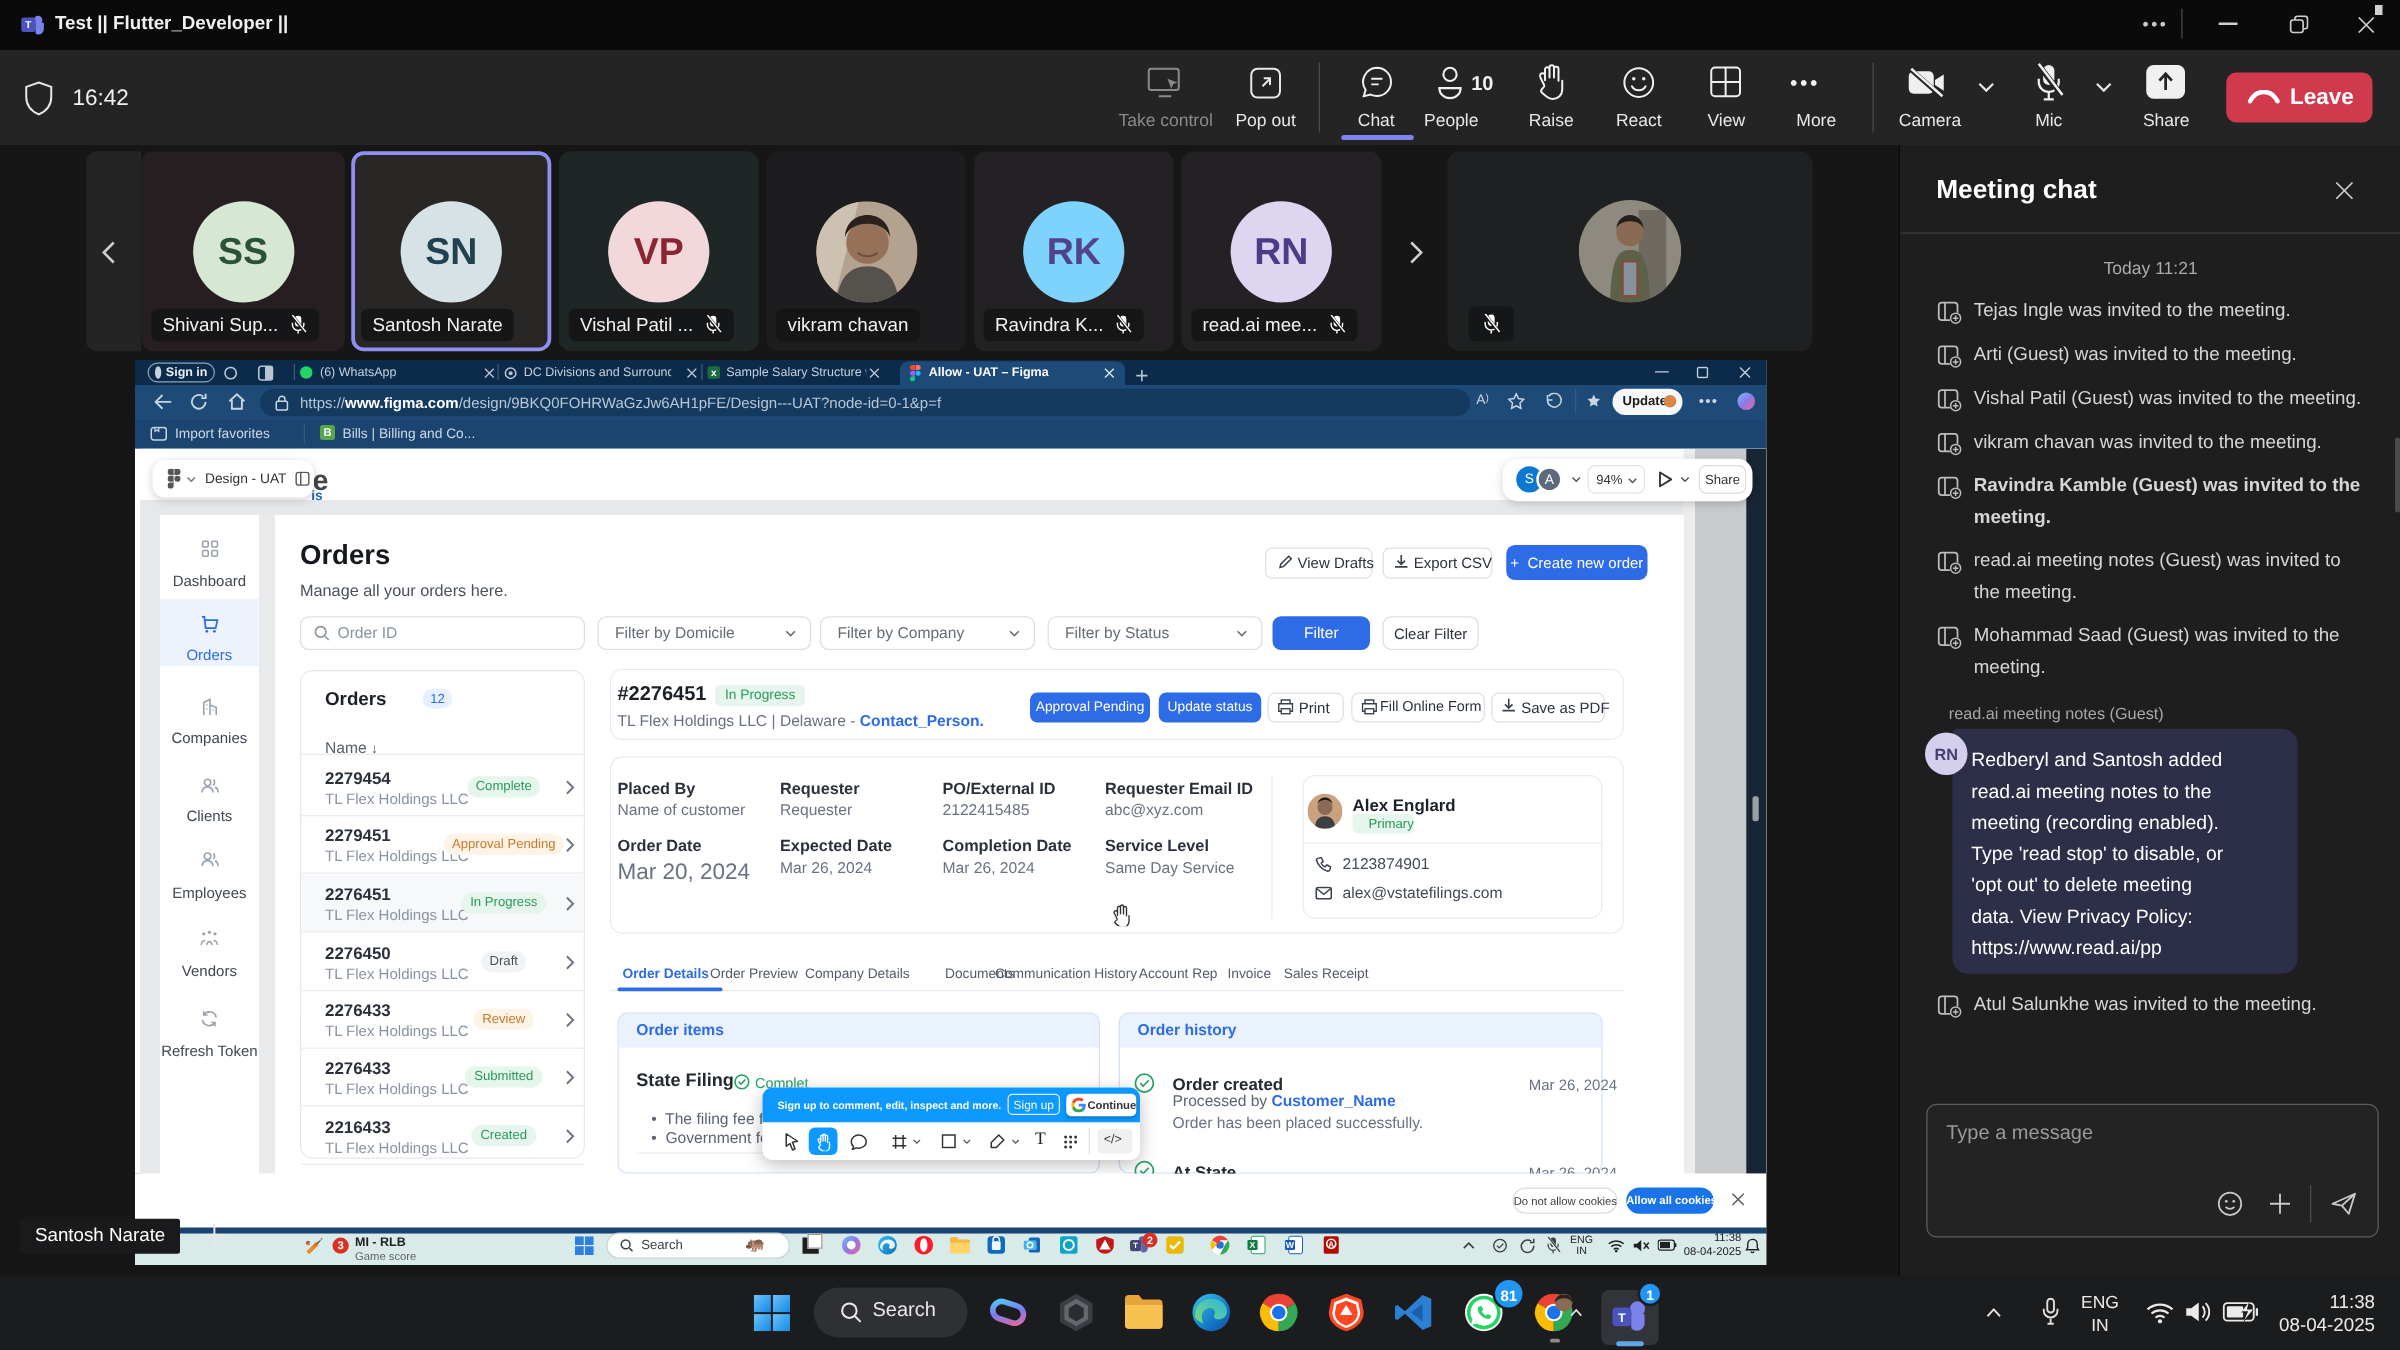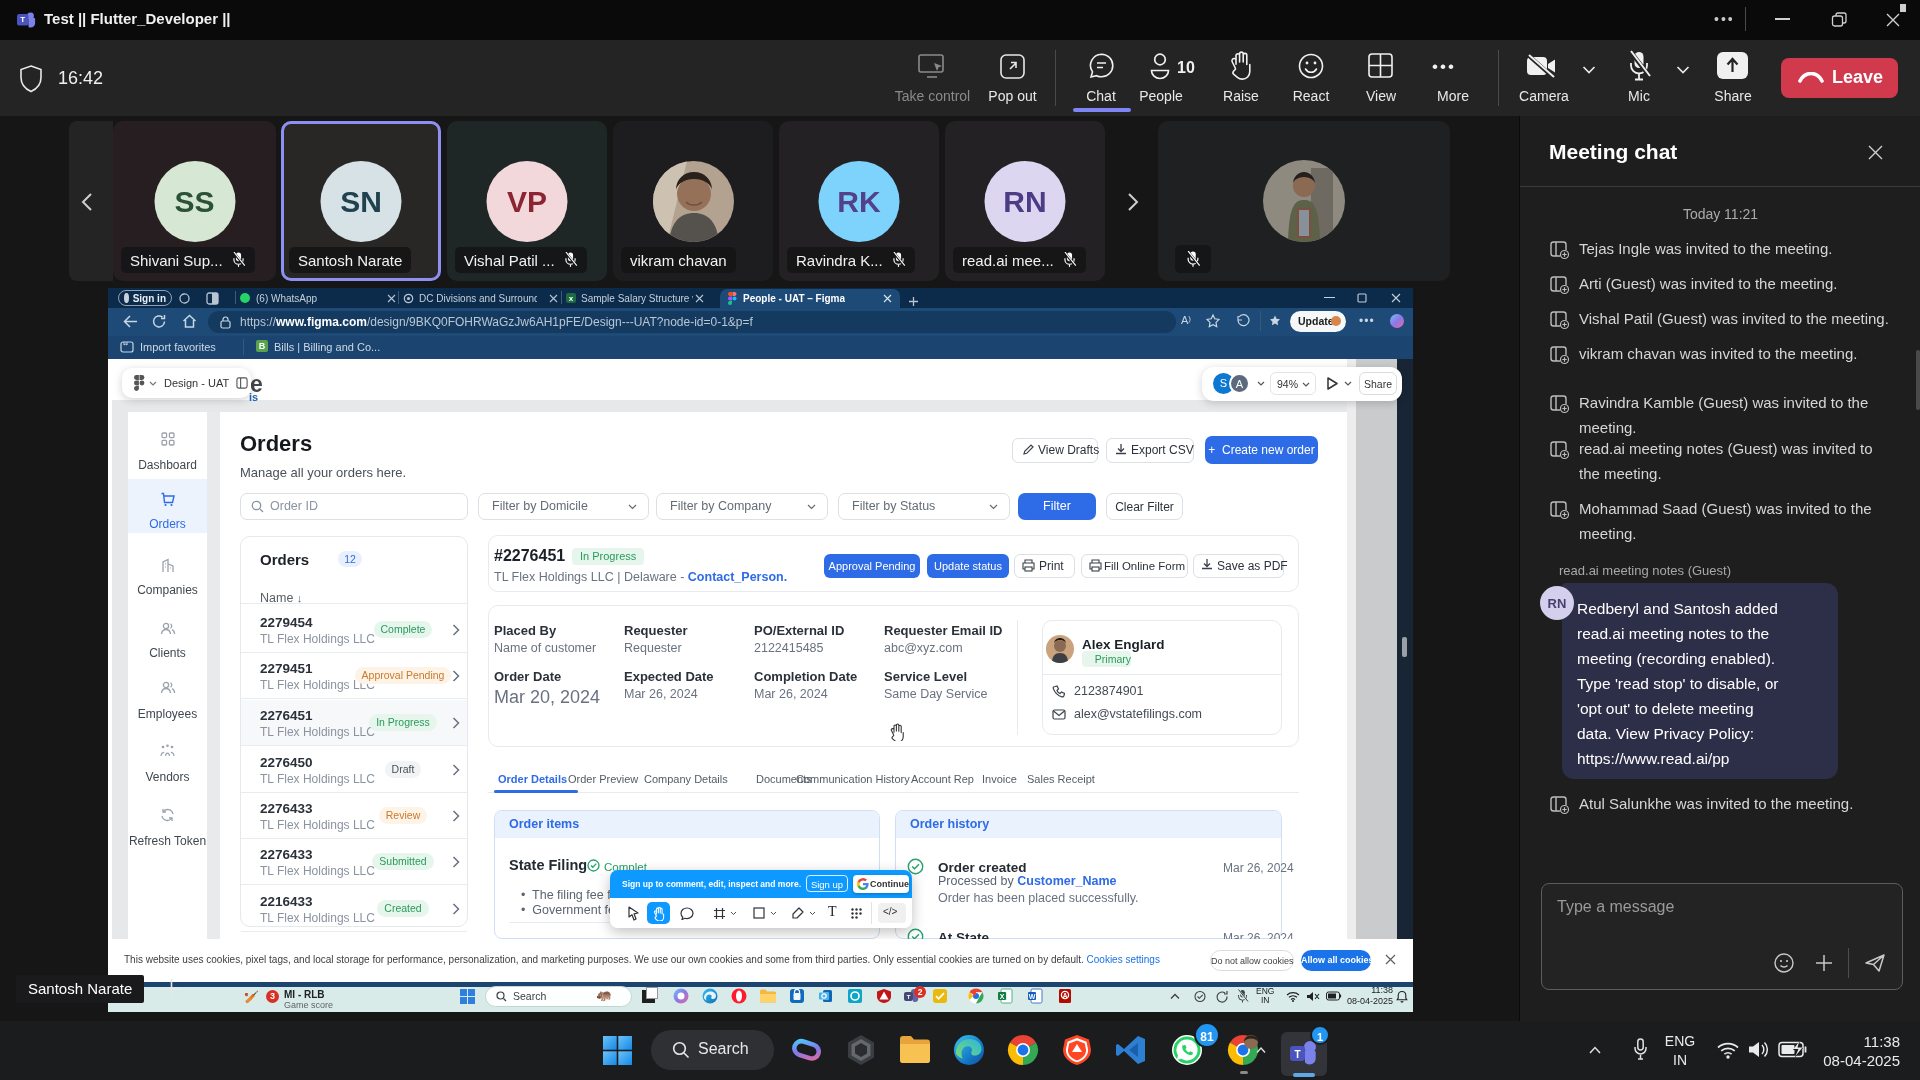--- a/index.html
+++ b/index.html
@@ -302,21 +302,21 @@
       </div>
 
       <div class="abs" style="left:612px;top:1px;width:180px;height:19px;background:#1e4a78;border-radius:7px 7px 0 0;display:flex;align-items:center;padding:0 8px;">
         <svg width="9" height="13" viewBox="0 0 9 13" style="margin-right:6px">
             <path d="M0 2a2 2 0 0 1 2-2h2v4H2a2 2 0 0 1-2-2z" fill="#f24e1e"></path>
             <path d="M4.5 0h2a2 2 0 1 1 0 4h-2z" fill="#ff7262"></path>
             <path d="M0 6.5a2 2 0 0 1 2-2h2v4H2a2 2 0 0 1-2-2z" fill="#a259ff"></path>
             <path d="M4.5 6.5a2 2 0 1 1 2 2 2 2 0 0 1-2-2z" fill="#1abcfe"></path>
             <path d="M0 11a2 2 0 0 1 2-2h2v2a2 2 0 1 1-4 0z" fill="#0acf83"></path>
           </svg>
-        <span style="font-size:10px;color:#fff;font-weight:bold;white-space:nowrap;overflow:hidden;">People - UAT – Figma</span>
+        <span style="font-size:10px;color:#fff;font-weight:bold;white-space:nowrap;overflow:hidden;">Allow - UAT – Figma</span>
         <svg style="margin-left:auto" width="9" height="9" viewBox="0 0 9 9">
             <path d="M1 1l7 7M8 1L1 8" stroke="#dfe8f0" stroke-width="1.1"></path>
           </svg>
       </div>
       <div class="abs" style="left:800px;top:5px;width:11px;height:11px;"><svg width="11" height="11" viewBox="0 0 11 11">
             <path d="M5.5 1v9M1 5.5h9" stroke="#b7c4d1" stroke-width="1.3"></path>
           </svg></div>
       <div class="abs" style="left:1216px;top:9px;width:11px;height:1.2px;background:#c3d0dd;"></div>
       <svg class="abs" style="left:1249px;top:5px" width="10" height="10" viewBox="0 0 10 10">
           <rect x="1" y="1" width="8" height="8" rx="1" fill="none" stroke="#c3d0dd" stroke-width="1.1"></rect>
@@ -757,21 +757,20 @@
               <circle cx="2.5" cy="10.5" r="1.2" fill="#333"></circle>
               <circle cx="6.5" cy="10.5" r="1.2" fill="#333"></circle>
             </svg>
           <div style="position:absolute;left:261px;top:32px;width:1px;height:22px;background:#e3e3e3;"></div>
           <div style="position:absolute;left:268px;top:33px;width:28px;height:20px;background:#f0f0f0;border-radius:4px;"></div>
           <div style="position:absolute;left:273px;top:36px;font-size:10px;color:#333;">&lt;/&gt;</div>
         </div>
       </div>
 
       <div id="cookie" class="abs" style="left:0;top:651px;width:1305px;height:43px;background:#fff;">
-        <div style="position:absolute;left:16px;top:15px;font-size:10px;color:#3c4043;white-space:nowrap;">This website uses cookies, pixel tags, and local storage for performance, personalization, and marketing purposes. We use our own cookies and some from third parties. Only essential cookies are turned on by default. <span style="color:#1a73e8;">Cookies settings</span></div>
         <div style="position:absolute;left:1102px;top:11px;width:84px;height:21px;border:1px solid #dadce0;border-radius:11px;font-size:9px;color:#3c4043;text-align:center;line-height:21px;white-space:nowrap;">Do not allow cookies</div>
         <div style="position:absolute;left:1193px;top:11px;width:70px;height:21px;background:#1a73e8;border-radius:11px;font-size:9px;color:#fff;font-weight:bold;text-align:center;line-height:21px;white-space:nowrap;">Allow all cookies</div>
         <svg style="position:absolute;left:1277px;top:15px" width="11" height="11" viewBox="0 0 11 11">
             <path d="M1 1l9 9M10 1L1 10" stroke="#5f6368" stroke-width="1.3"></path>
           </svg>
       </div>
 
       <div id="mintbar" class="abs" style="left:0;top:694px;width:1305px;height:30px;">
         <div style="position:absolute;left:0;top:0;width:1305px;height:5px;background:#1b4470;"></div>
         <div style="position:absolute;left:0;top:5px;width:1305px;height:25px;background:#d9ebe8;"></div>
@@ -962,21 +961,21 @@
           </span><span style="display:inline-block;padding-left:31px;">Vishal Patil (Guest) was invited to the meeting.</span></div>
       <div class="sysrow" style="top:225px;"><span class="abs" style="left:1px;top:1px;">
             <svg class="sysico" width="22" height="22" viewBox="0 0 22 22">
               <rect x="2" y="3" width="15" height="14" rx="2.5" fill="none" stroke="#bdbdbd" stroke-width="1.4"></rect>
               <path d="M7 3v14" stroke="#bdbdbd" stroke-width="1.4"></path>
               <circle cx="15.5" cy="15.5" r="4.8" fill="#1e1e1e"></circle>
               <circle cx="15.5" cy="15.5" r="4" fill="none" stroke="#bdbdbd" stroke-width="1.2"></circle>
               <path d="M15.5 13.3v4.4M13.3 15.5h4.4" stroke="#bdbdbd" stroke-width="1.2"></path>
             </svg>
           </span><span style="display:inline-block;padding-left:31px;">vikram chavan was invited to the meeting.</span></div>
-      <div class="sysrow" style="top:274px;"><span class="abs" style="left:1px;top:1px;">
+      <div class="sysrow" style="top:260px;font-weight:bold;"><span class="abs" style="left:1px;top:1px;">
             <svg class="sysico" width="22" height="22" viewBox="0 0 22 22">
               <rect x="2" y="3" width="15" height="14" rx="2.5" fill="none" stroke="#bdbdbd" stroke-width="1.4"></rect>
               <path d="M7 3v14" stroke="#bdbdbd" stroke-width="1.4"></path>
               <circle cx="15.5" cy="15.5" r="4.8" fill="#1e1e1e"></circle>
               <circle cx="15.5" cy="15.5" r="4" fill="none" stroke="#bdbdbd" stroke-width="1.2"></circle>
               <path d="M15.5 13.3v4.4M13.3 15.5h4.4" stroke="#bdbdbd" stroke-width="1.2"></path>
             </svg>
           </span><span style="display:inline-block;padding-left:31px;">Ravindra Kamble (Guest) was invited to the meeting.</span></div>
       <div class="sysrow" style="top:320px;"><span class="abs" style="left:1px;top:1px;">
             <svg class="sysico" width="22" height="22" viewBox="0 0 22 22">

